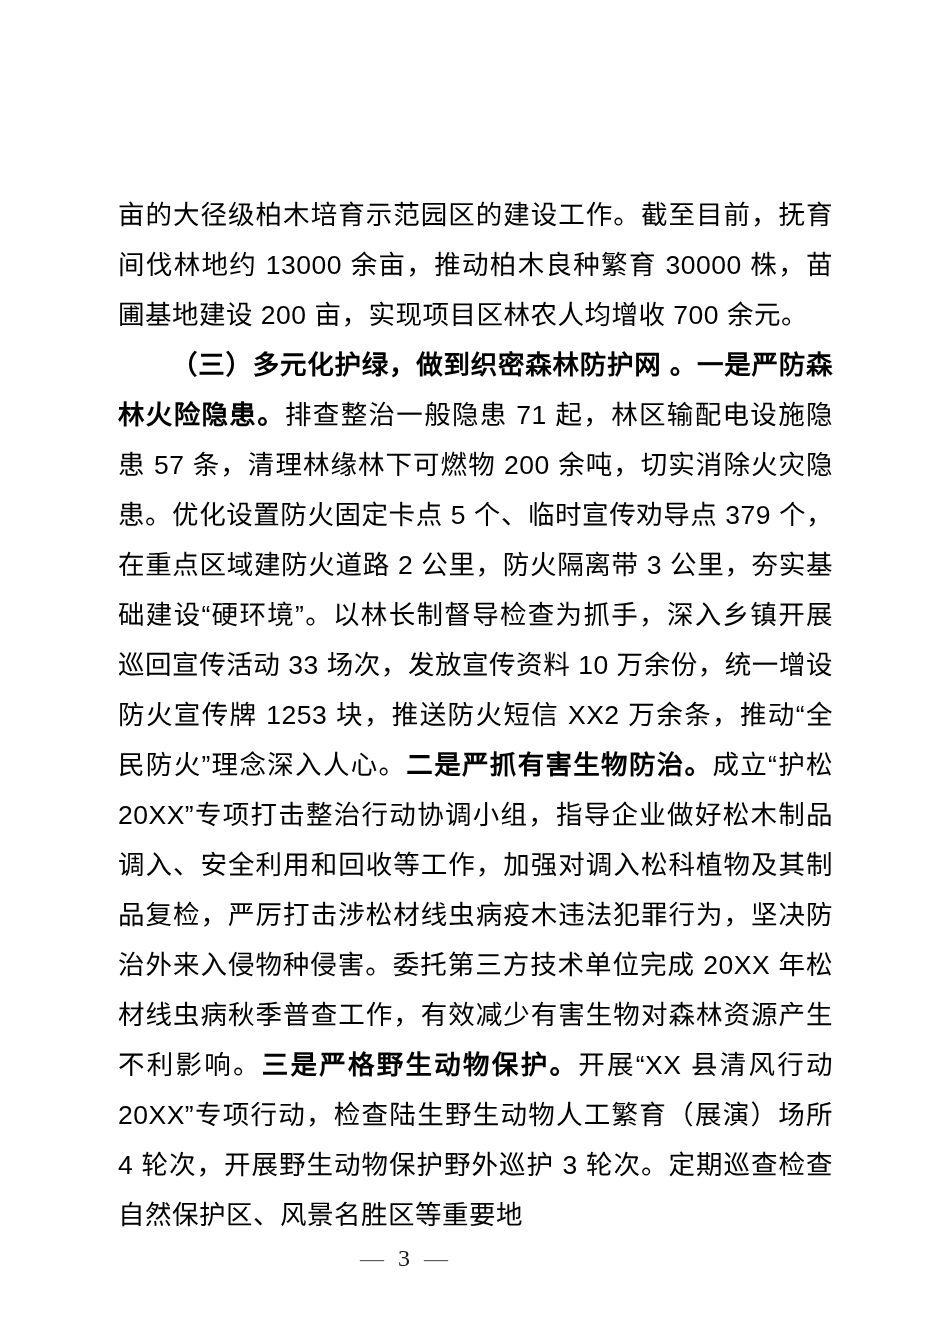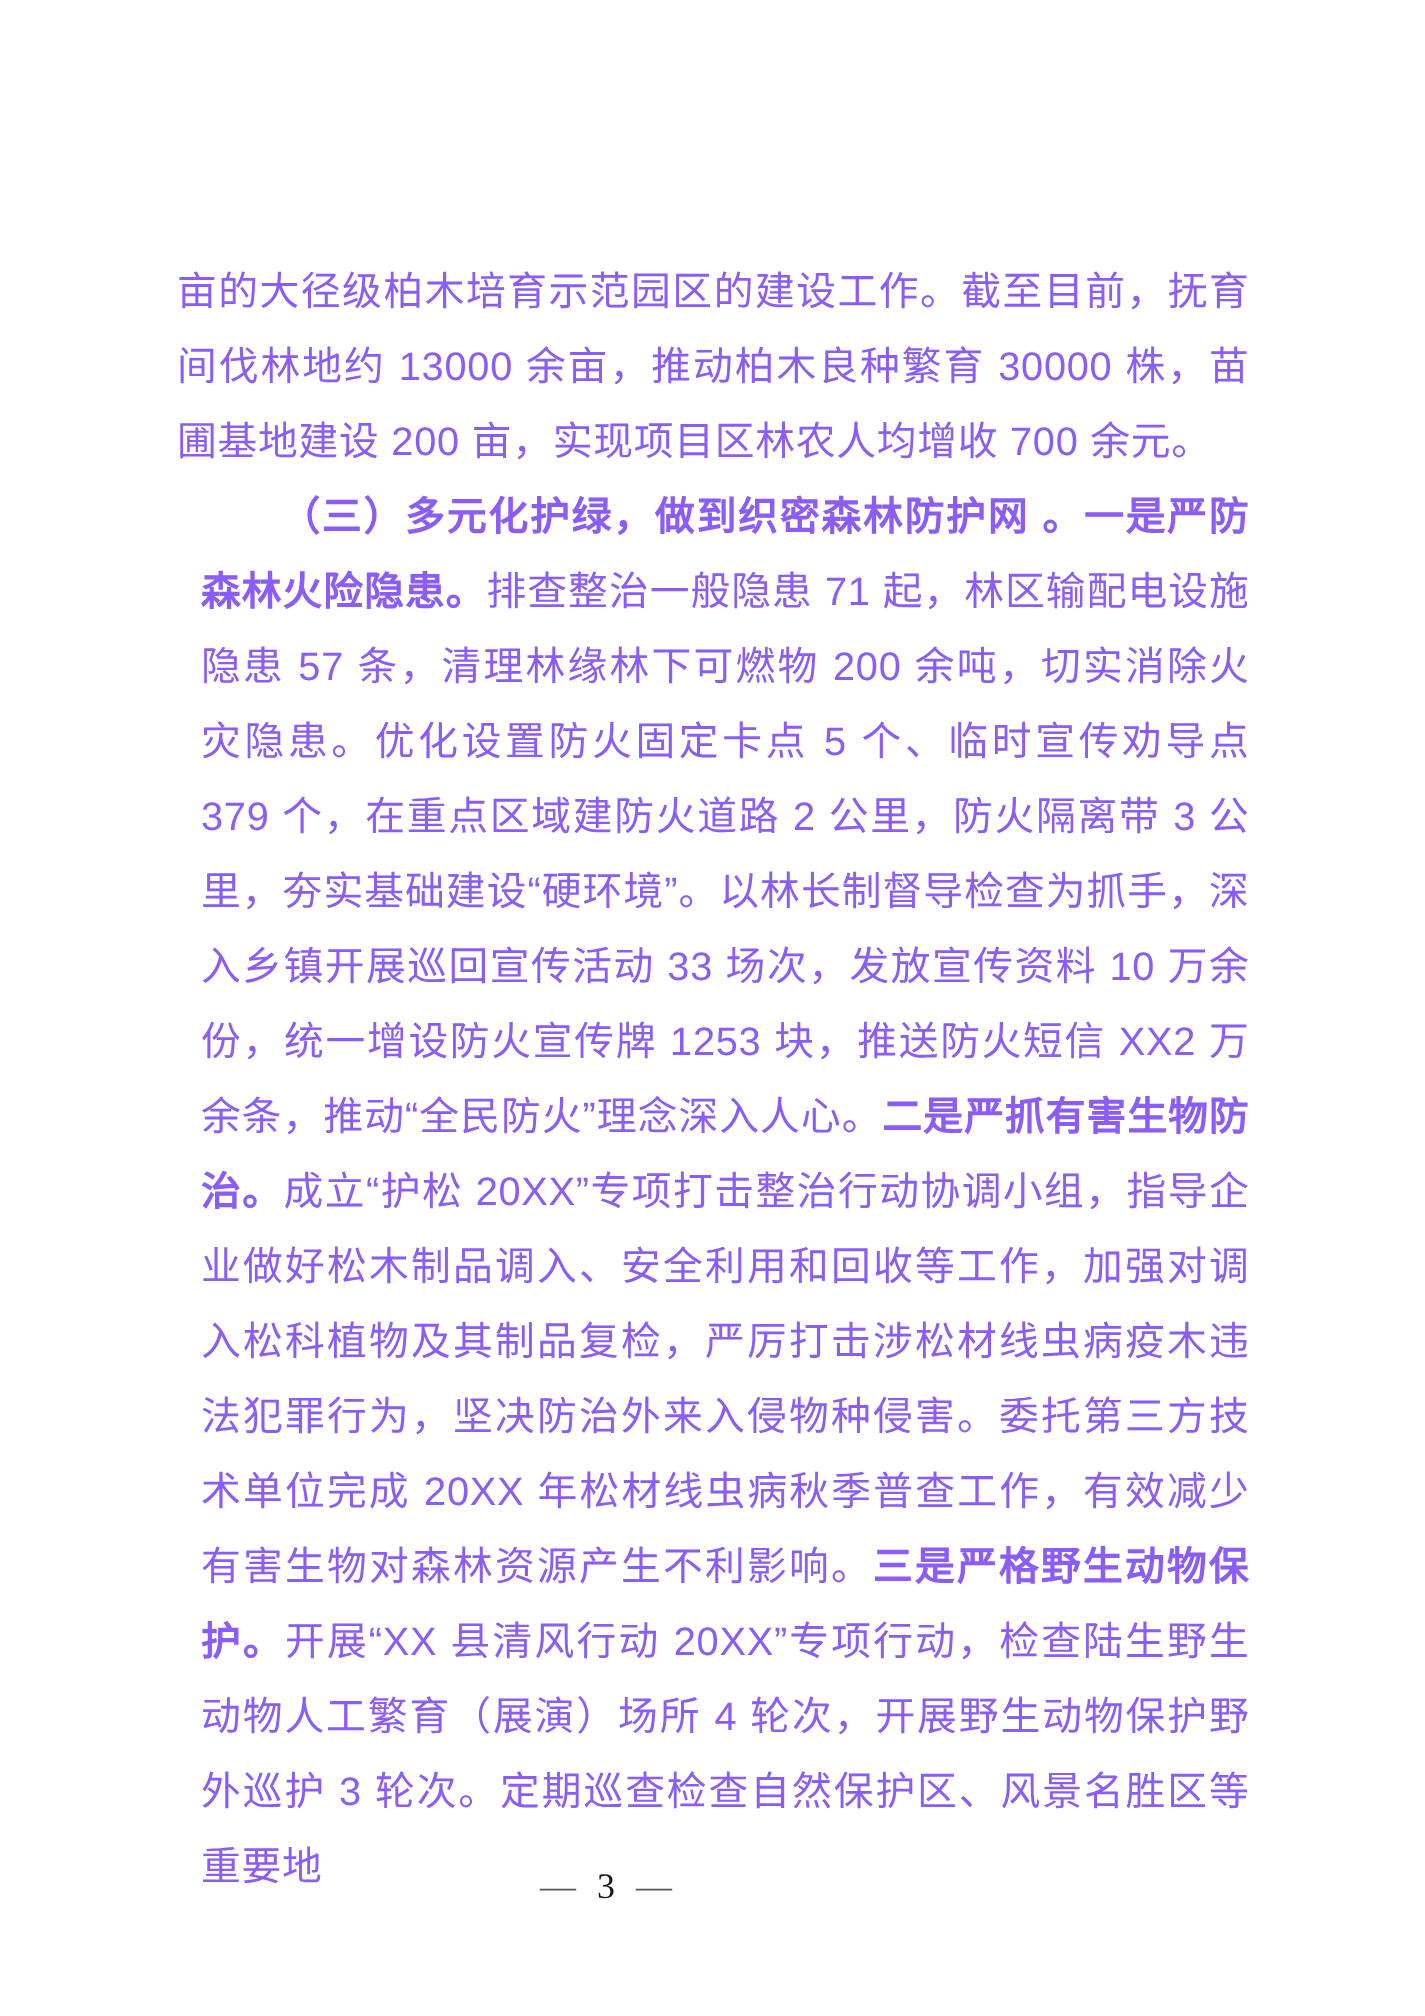--- a/index.html
+++ b/index.html
@@ -12,36 +12,35 @@
     width: 950px;
     height: 1344px;
     background: #ffffff;
     overflow: hidden;
     font-family: "Liberation Sans", "DejaVu Sans", sans-serif;
     color: #000000;
   }
   .body-text {
     position: absolute;
     left: 118px;
-    top: 169px;
+    top: 190px;
     width: 715px;
     font-size: 26.5px;
     line-height: 50px;
     text-align: justify;
     text-justify: inter-character;
     letter-spacing: 0.5px;
-    color: #8b5cf6;
+    color: #000000;
   }
   .para {
     margin: 0;
     padding: 0;
   }
   .para.indent {
     text-indent: 2em;
-    margin-left: 16px;
   }
   .run.bold {
     font-weight: 700;
   }
   .footer {
     position: absolute;
     left: 404px;
     top: 1243px;
     transform: translateX(-50%);
     font-family: "Liberation Serif", "DejaVu Serif", serif;

